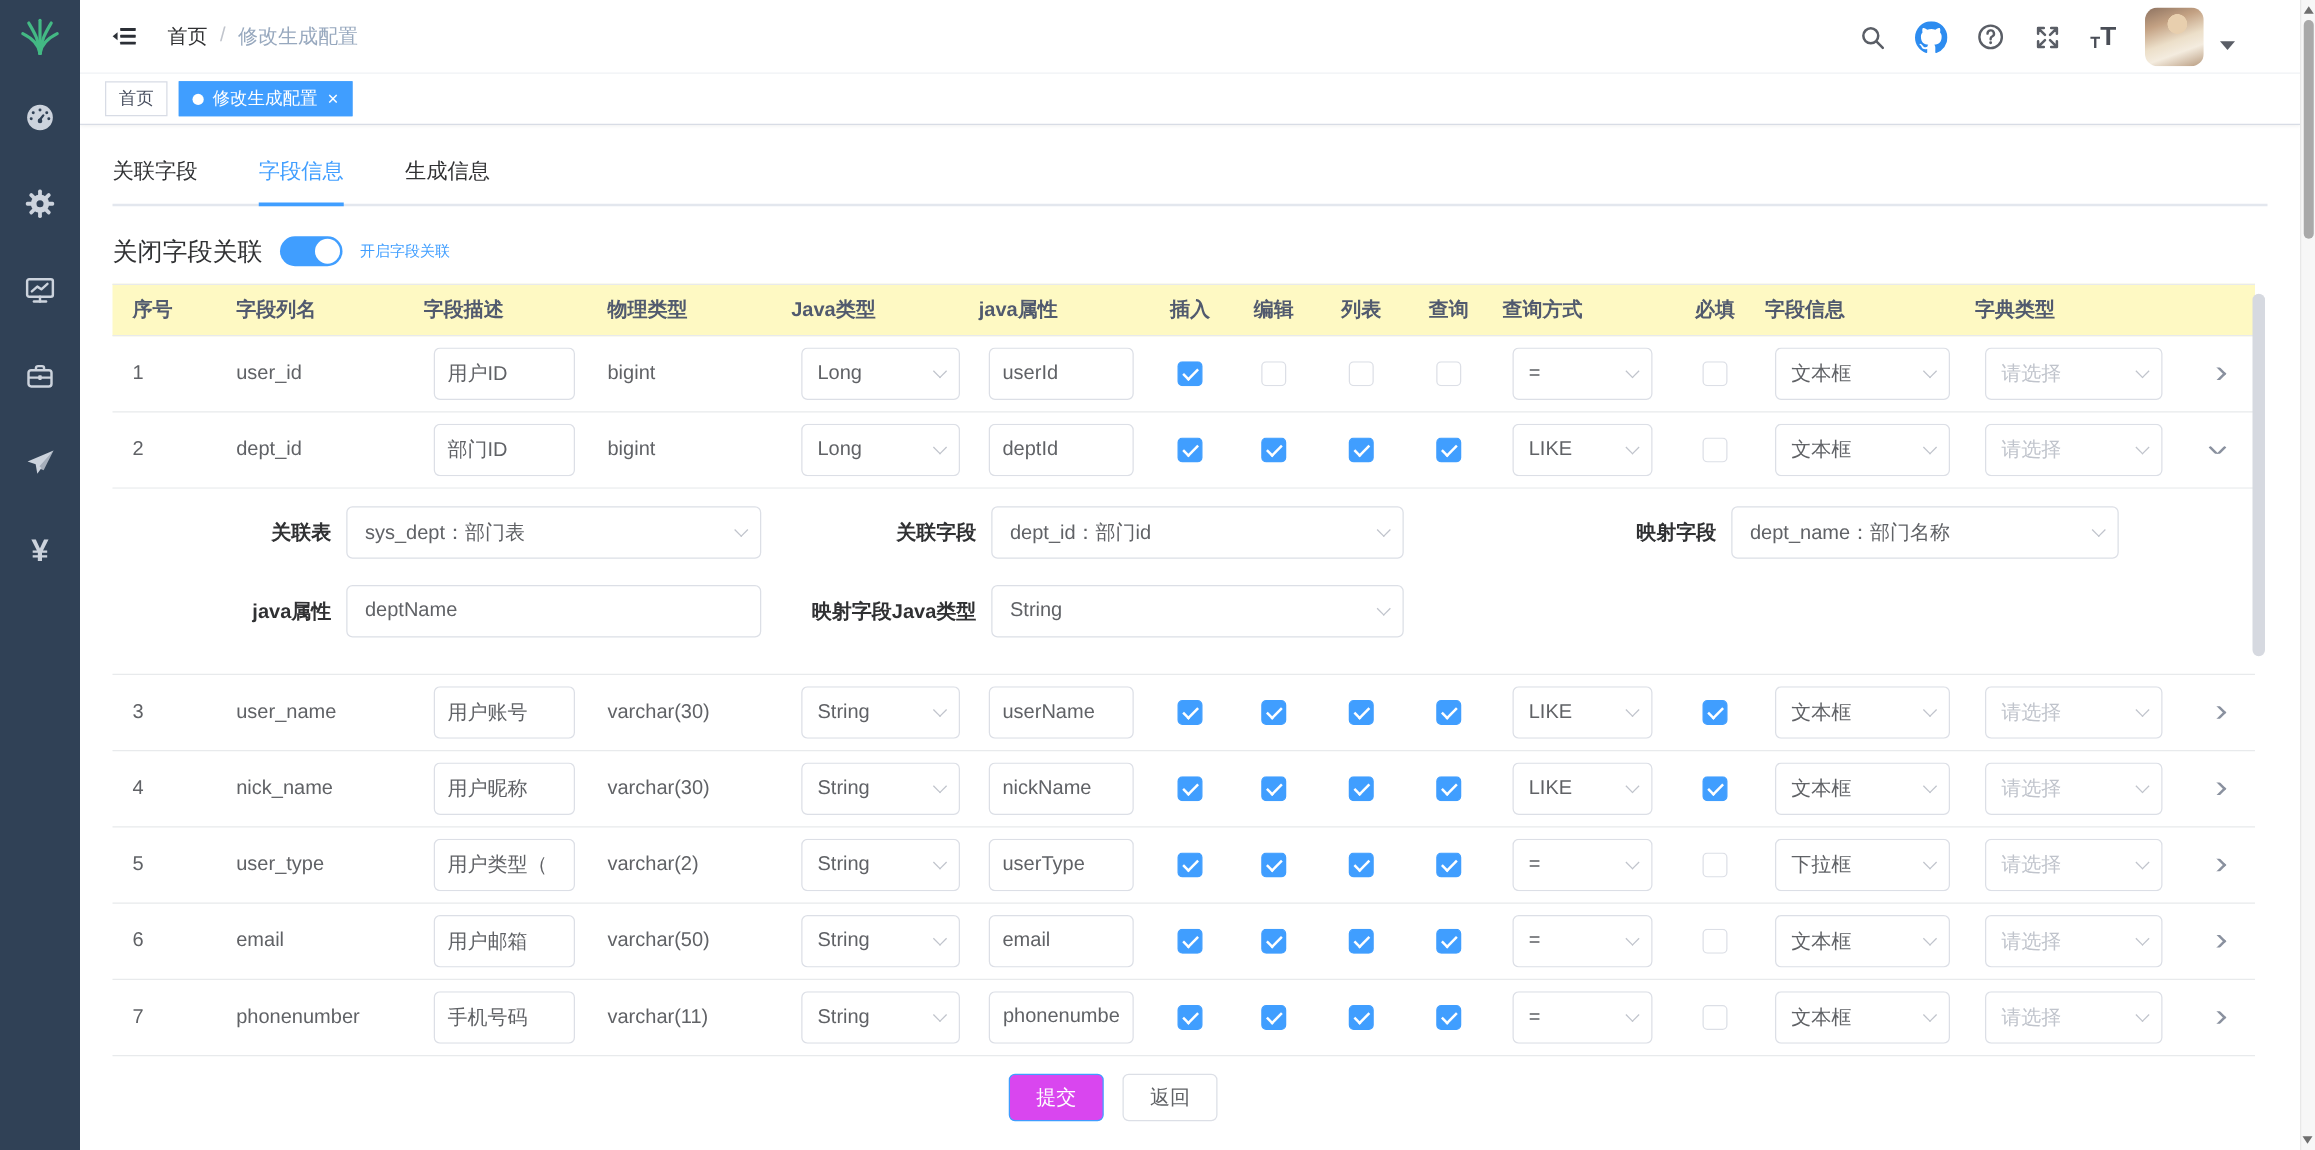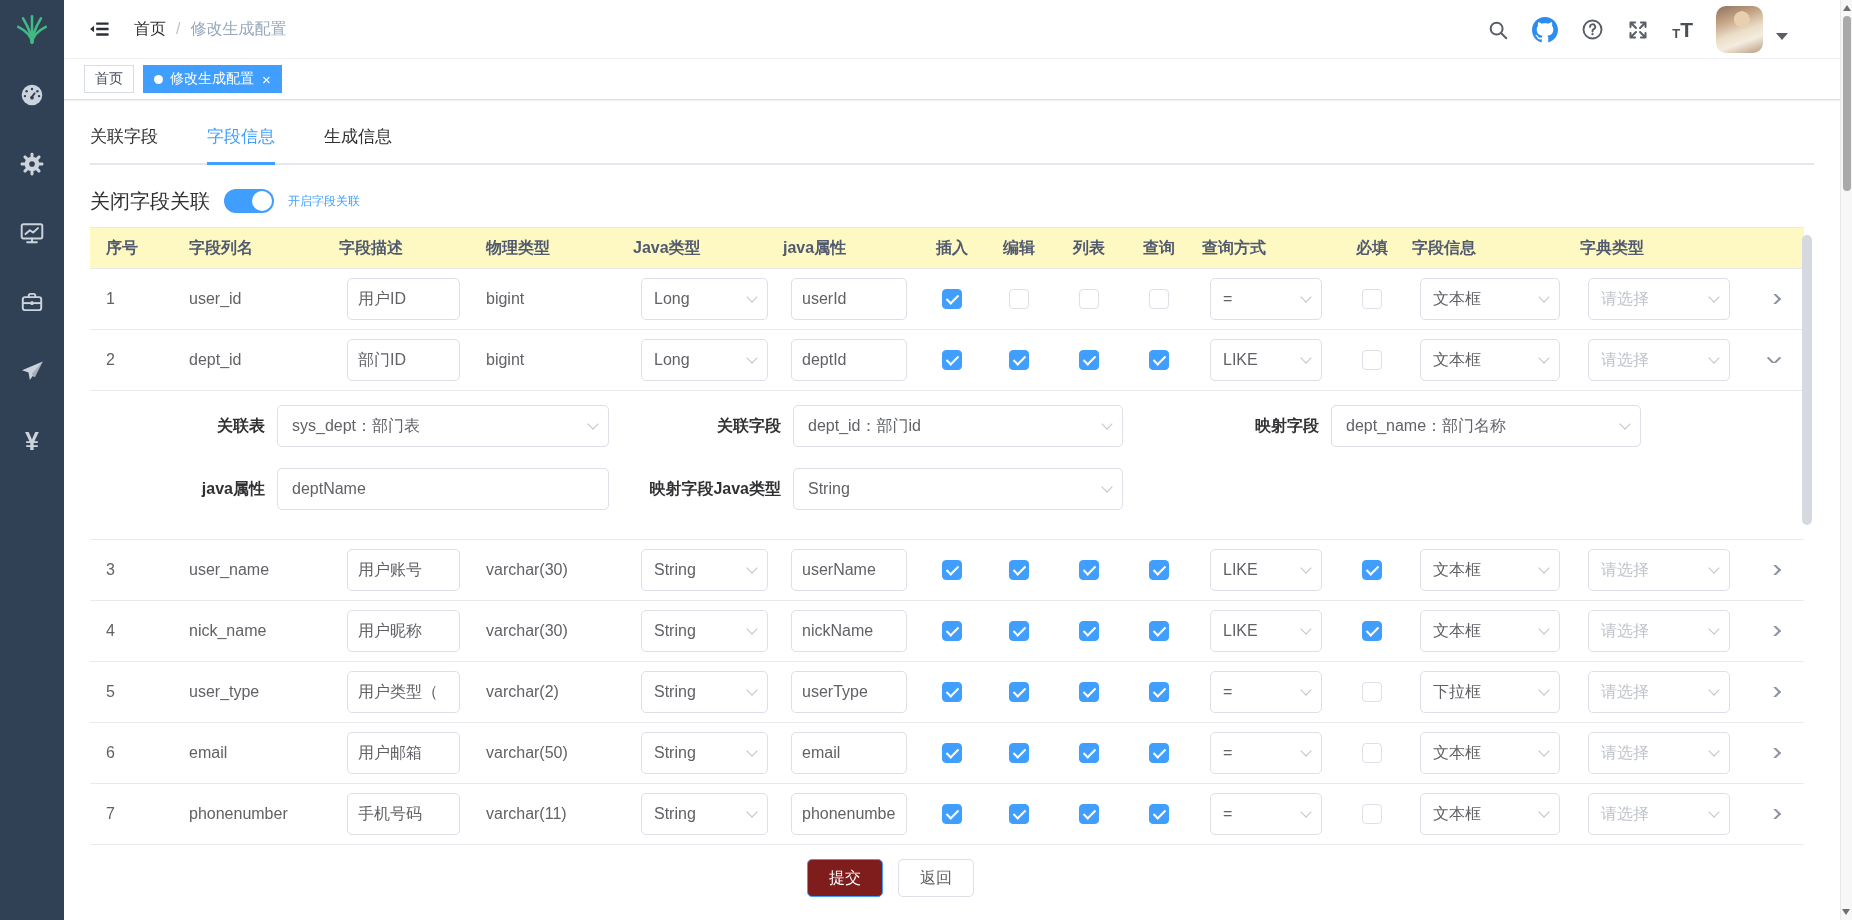--- a/index.html
+++ b/index.html
@@ -84,30 +84,30 @@
   .cb.checked { background:#409EFF; border-color:#409EFF; }
   .cb.checked::after { content:""; position:absolute; left:6px; top:2px; width:5px; height:10px; border:solid #fff; border-width:0 2px 2px 0; transform:rotate(45deg); }
   .exp-arrow { width:10px; height:10px; border-top:2px solid #8a919f; border-right:2px solid #8a919f; transform:rotate(45deg); display:inline-block; cursor:pointer; }
   .exp-arrow.open { transform:rotate(135deg); margin-top:-4px; }
   
   .expansion { height:149px; position:relative; border-bottom:1px solid #e8eaec; background:#fff; }
   .exp-field { position:absolute; display:flex; align-items:center; height:42px; }
   .exp-field label { width:160px; text-align:right; padding-right:12px; font-weight:bold; color:#303133; font-size:16px; white-space:nowrap; }
   .exp-sel { height:42px; border:1px solid #dcdfe6; border-radius:5px; background:#fff; display:flex; align-items:center; padding:0 32px 0 14px; position:relative; color:#606266; cursor:pointer; }
   .exp-input { height:42px; border:1px solid #dcdfe6; border-radius:5px; padding:0 14px; font-size:16px; color:#606266; outline:none; font-family:inherit; background:#fff; }
-  .f1 { left:27px; top:14px; } .f2 { left:543px; top:14px; } .f3 { left:1081px; top:14px; }
+  .f1 { left:27px; top:14px; } .f2 { left:543px; top:14px; } .f3 { left:1135px; top:14px; }
   .f4 { left:27px; top:77px; } .f5 { left:543px; top:77px; }
   .w332 { width:332px; } .w330 { width:330px; } .w310 { width:310px; }
   
   .inner-sb { position:absolute; top:8px; right:-8px; width:10px; height:300px; }
   .inner-sb .thumb { width:10px; height:290px; border-radius:5px; background:#d6d9e0; }
   
   .footer { margin-top:14px; display:flex; gap:15px; padding-left:717px; }
   .btn { height:38px; width:76px; border-radius:5px; font-size:16px; font-family:inherit; cursor:pointer; display:flex; align-items:center; justify-content:center; }
-  .btn-primary { background:#7f1d1d; border:1px solid #409EFF; color:#fff; }
+  .btn-primary { background:#d946ef; border:1px solid #409EFF; color:#fff; }
   .btn-default { background:#fff; border:1px solid #dcdfe6; color:#606266; }
   
   .page-sb { position:absolute; right:0; top:0; width:12px; height:920px; background:#f7f7f7; border-left:1px solid #e8e8e8; z-index:60; }
   .sb-up { width:0; height:0; border-left:4px solid transparent; border-right:4px solid transparent; border-bottom:6px solid #6f6f6f; margin:5px auto 5px; }
   .sb-down { position:absolute; bottom:5px; left:1px; width:0; height:0; border-left:4px solid transparent; border-right:4px solid transparent; border-top:6px solid #6f6f6f; }
   .sb-thumb { width:8px; margin:0 auto; height:175px; background:#a9a9a9; border-radius:4px; }
 </style>
 </head>
 <body>
 

